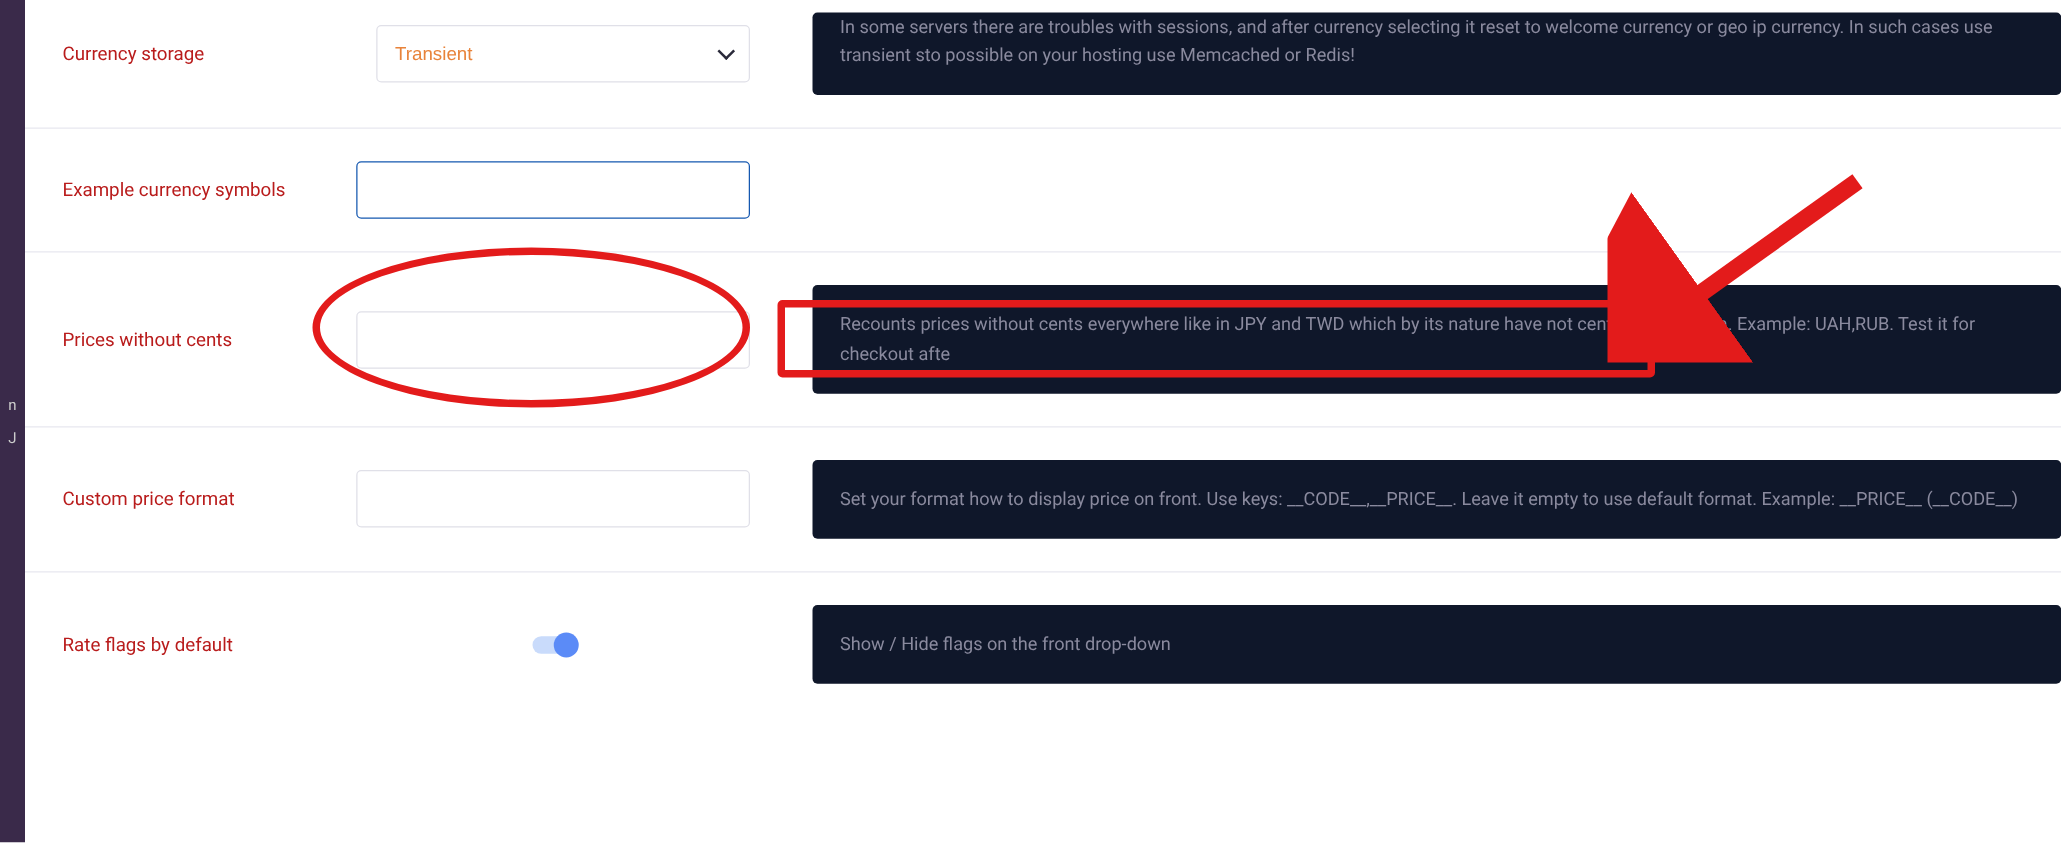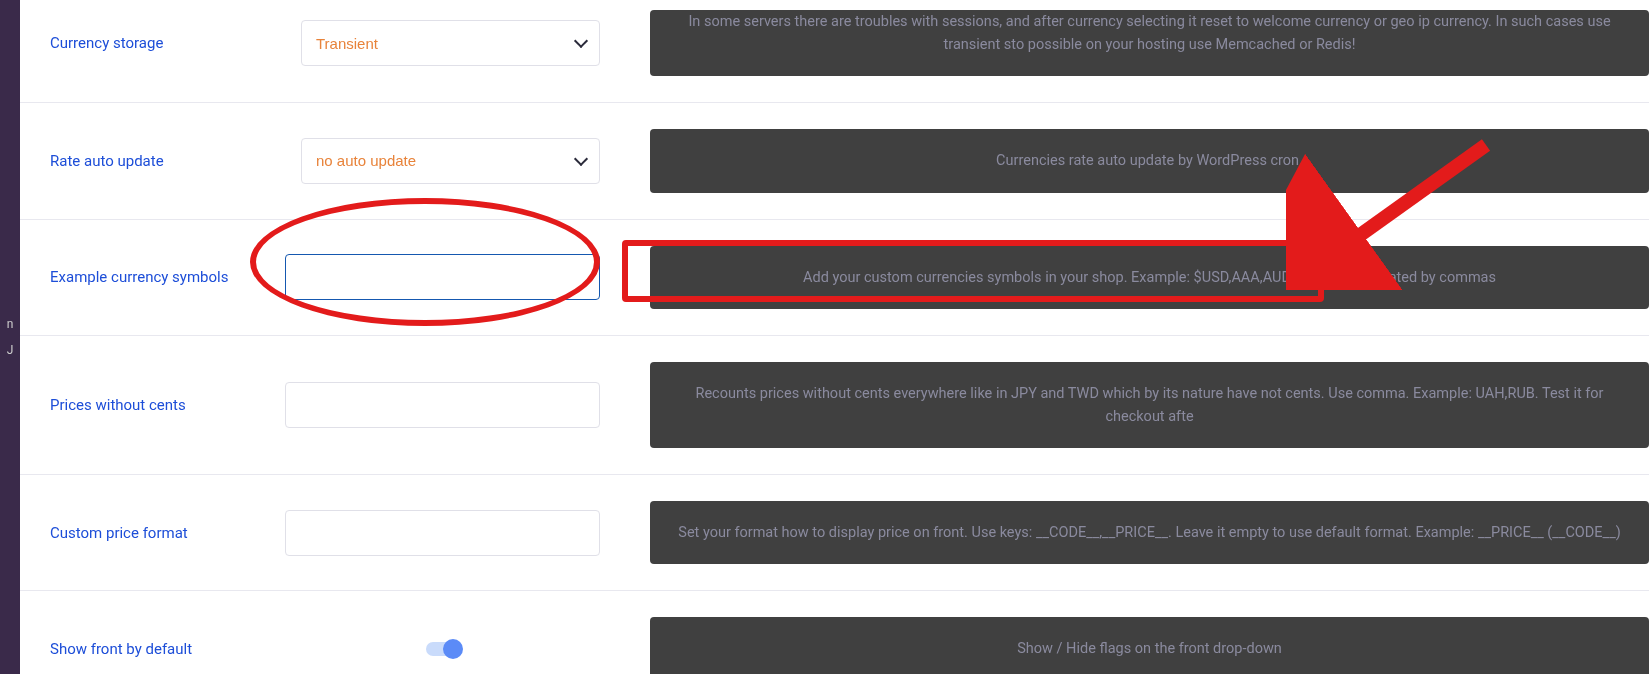--- a/index.html
+++ b/index.html
@@ -24,23 +24,23 @@
     .sidebar .frag { line-height: 2.2; }
     .content { flex: 1; background: #fff; }
 
     .row {
       display: flex;
       align-items: center;
       border-bottom: 1px solid #e8e8ef;
       padding: 26px 0 26px 30px;
     }
     .row:first-child { padding-top: 10px; }
-    .col-label { width: 235px; flex-shrink: 0; color: #1d4ed8; font-size: 15px; }
+    .col-label { width: 235px; flex-shrink: 0; color: #b91c1c; font-size: 15px; }
     .col-input { width: 315px; flex-shrink: 0; margin-right: 50px; position: relative; }
-    .col-help  { flex: 1; background: #404040; color: #8a8a9e; padding: 20px 22px; font-size: 14.5px; line-height: 1.6; border-radius: 4px; text-align: center; }
+    .col-help  { flex: 1; background: #0f172a; color: #8a8a9e; padding: 20px 22px; font-size: 14.5px; line-height: 1.6; border-radius: 4px; }
     .row:first-child .col-help { padding-top: 0; }
 
     .input, .select {
       width: 100%;
       height: 46px;
       border: 1px solid #e0e0e8;
       border-radius: 4px;
       padding: 0 14px;
       font-size: 15px;
       background: #fff;
@@ -112,58 +112,46 @@
       <div class="col-input">
         <div class="select-wrap">
           <select class="select orange">
             <option>Transient</option>
           </select>
         </div>
       </div>
       <div class="col-help">In some servers there are troubles with sessions, and after currency selecting it reset to welcome currency or geo ip currency. In such cases use transient sto possible on your hosting use Memcached or Redis!</div>
     </div>
 
-    <div class="row">
-      <div class="col-label">Rate auto update</div>
-      <div class="col-input">
-        <div class="select-wrap">
-          <select class="select orange">
-            <option>no auto update</option>
-          </select>
-        </div>
-      </div>
-      <div class="col-help">Currencies rate auto update by WordPress cron.</div>
-    </div>
 
     <div class="row">
       <div class="col-label">Example currency symbols</div>
       <div class="col-input">
         <input type="text" class="input highlighted" value="" style="">
       </div>
-      <div class="col-help">Add your custom currencies symbols in your shop. Example: $USD,AAA,AUD$,DDD,X - separated by commas</div>
     </div>
 
     <div class="row">
       <div class="col-label">Prices without cents</div>
       <div class="col-input">
         <input type="text" class="input" value="" style="">
       </div>
       <div class="col-help">Recounts prices without cents everywhere like in JPY and TWD which by its nature have not cents. Use comma. Example: UAH,RUB. Test it for checkout afte</div>
     </div>
 
     <div class="row">
       <div class="col-label">Custom price format</div>
       <div class="col-input">
         <input type="text" class="input" value="" style="">
       </div>
       <div class="col-help">Set your format how to display price on front. Use keys: __CODE__,__PRICE__. Leave it empty to use default format. Example: __PRICE__ (__CODE__)</div>
     </div>
 
     <div class="row" style="border-bottom:none;">
-      <div class="col-label">Show front by default</div>
+      <div class="col-label">Rate flags by default</div>
       <div class="col-input toggle-wrap">
         <div class="toggle"></div>
       </div>
       <div class="col-help">Show / Hide flags on the front drop-down</div>
     </div>
 
   </div>
 
   <div class="ellipse" style="left:250px; top:198px; width:350px; height:128px;"></div>
 

